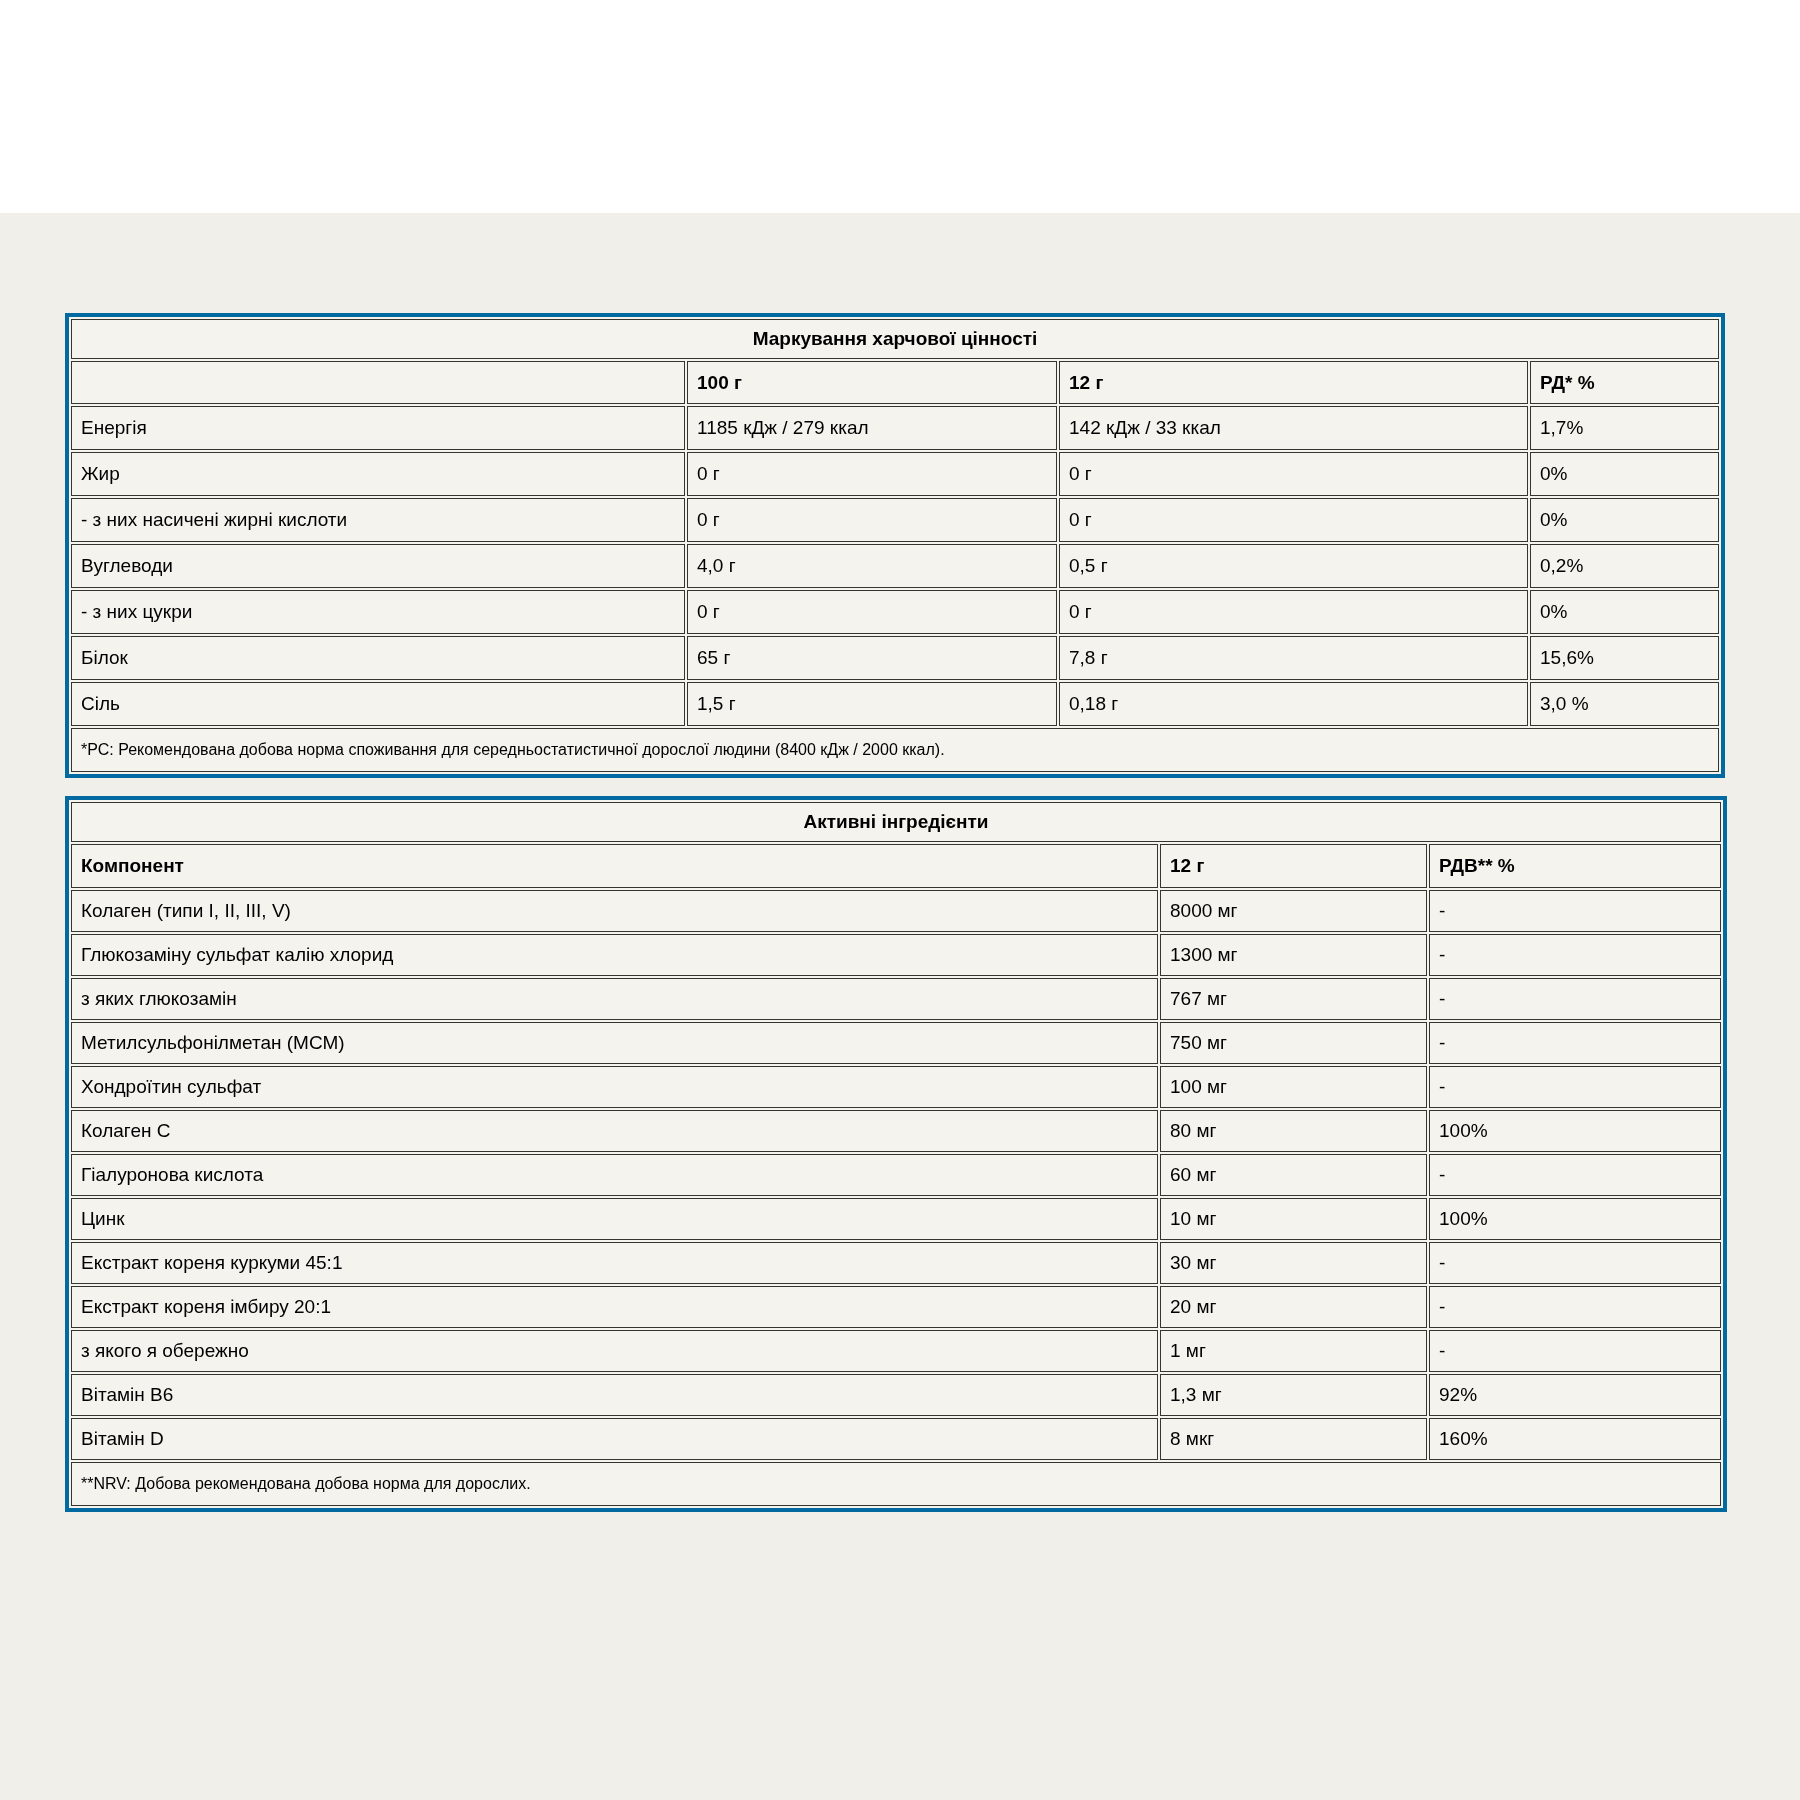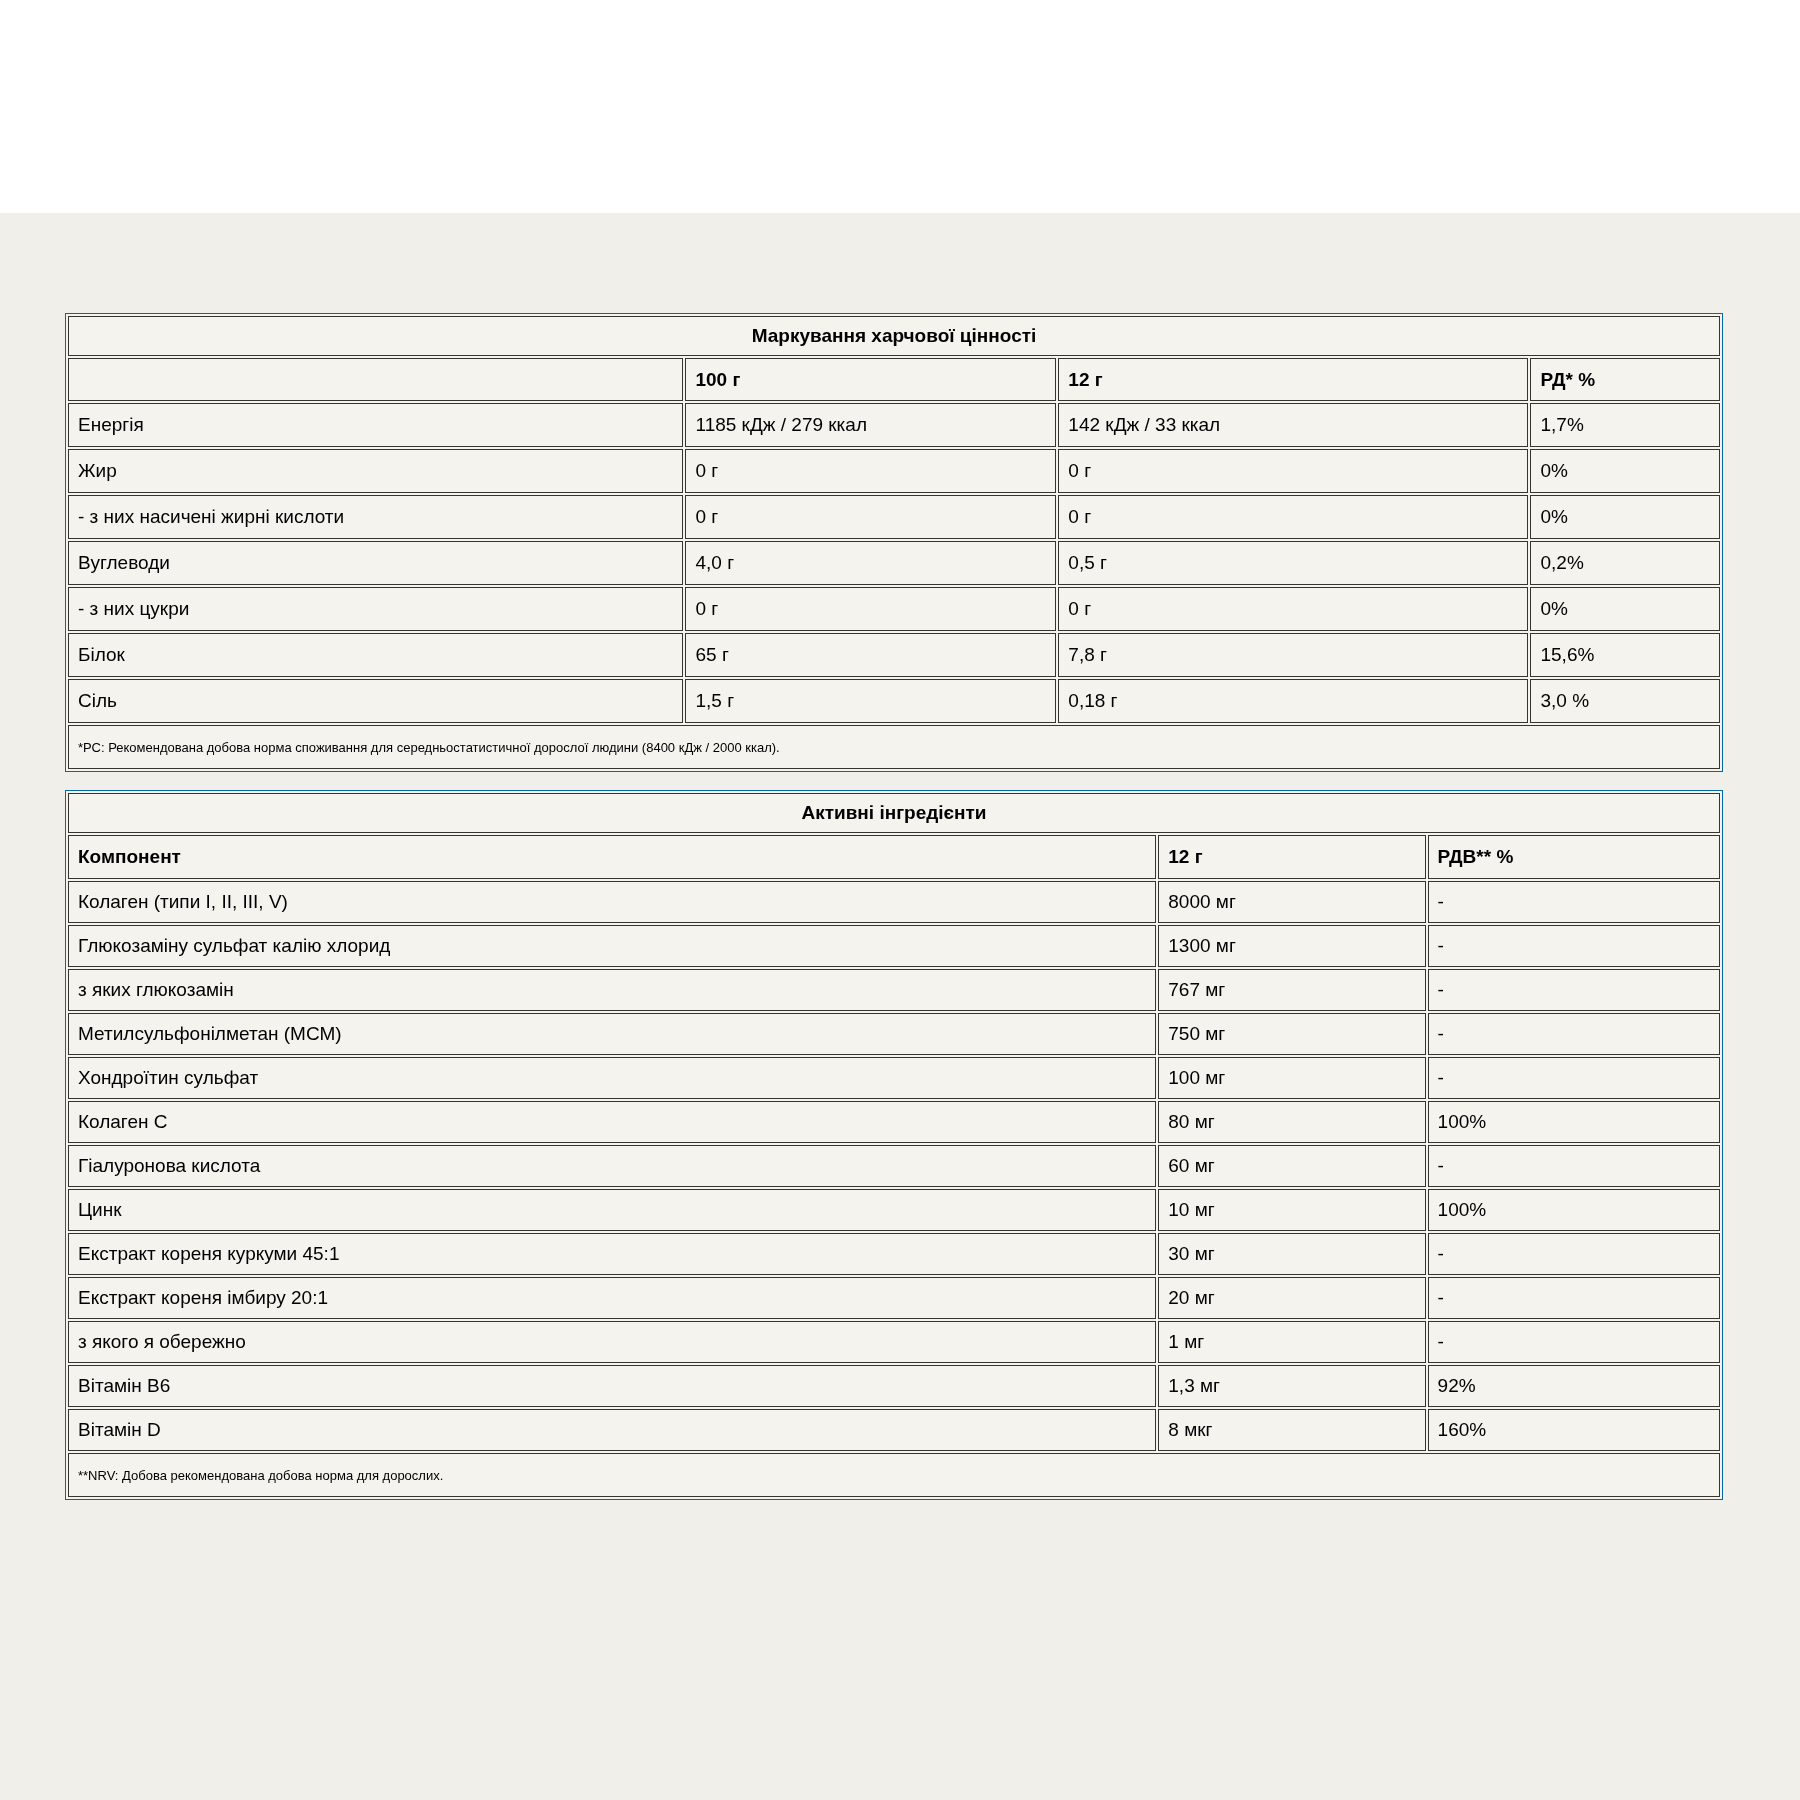--- a/index.html
+++ b/index.html
@@ -14,21 +14,21 @@
   .panel{
     position:absolute; top:213px; left:0; right:0; bottom:0;
     background:#f0efe9;
   }
   table.nt{
     margin-left:65px;
     width:1658px;
     table-layout:fixed;
     border-collapse:separate;
     border-spacing:2px;
-    border:1px solid #0369a1;
+    border:4px solid #0369a1;
     background:#f4f3ee;
     font-size:19px;
   }
   table.nt td, table.nt th{
     border:1px solid #35342f;
     background:#f4f3ee;
     padding:0 9px;
     vertical-align:middle;
     font-weight:normal;
     text-align:left;
@@ -36,21 +36,21 @@
     white-space:nowrap;
   }
   .t1{ margin-top:100px; }
   .t2{ margin-top:18px; }
   tr.title-row td{ height:38px; text-align:center; font-weight:bold; }
   tr.dose-row td{ height:42px; }
   tr.head-row td{ height:41px; font-weight:bold; }
   .t1 tr.data-row td{ height:42px; }
   .t2 tr.head-row td{ height:42px;margin-top:7px; }
   .t2 tr.data-row td{ height:40px; }
-  tr.foot-row td{ height:42px; font-size:13px; }
+  tr.foot-row td{ height:42px; font-size:16px; }
   td.num{ text-align:right; }
   td.indent{ padding-left:36px; }
 </style>
 </head>
 <body>
 
 <div class="page">
   <div class="top-band"></div>
   <div class="panel">
 

